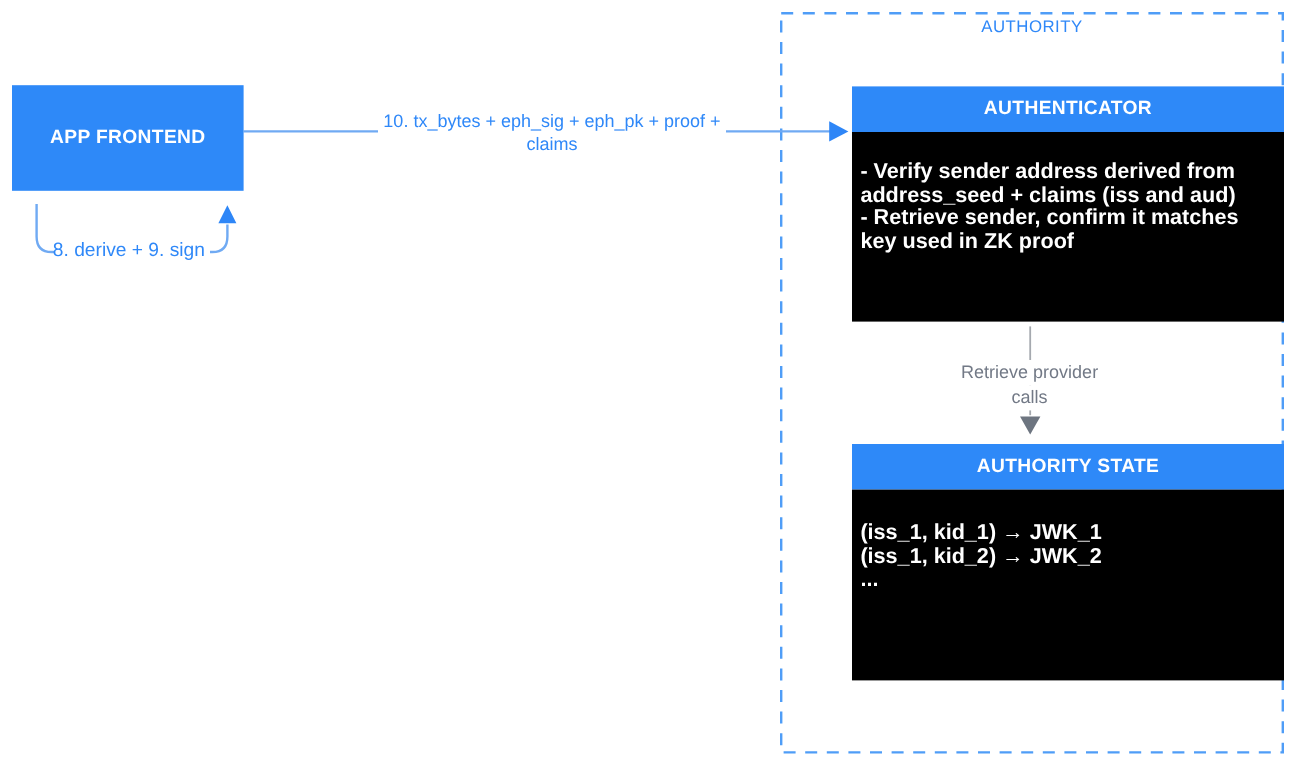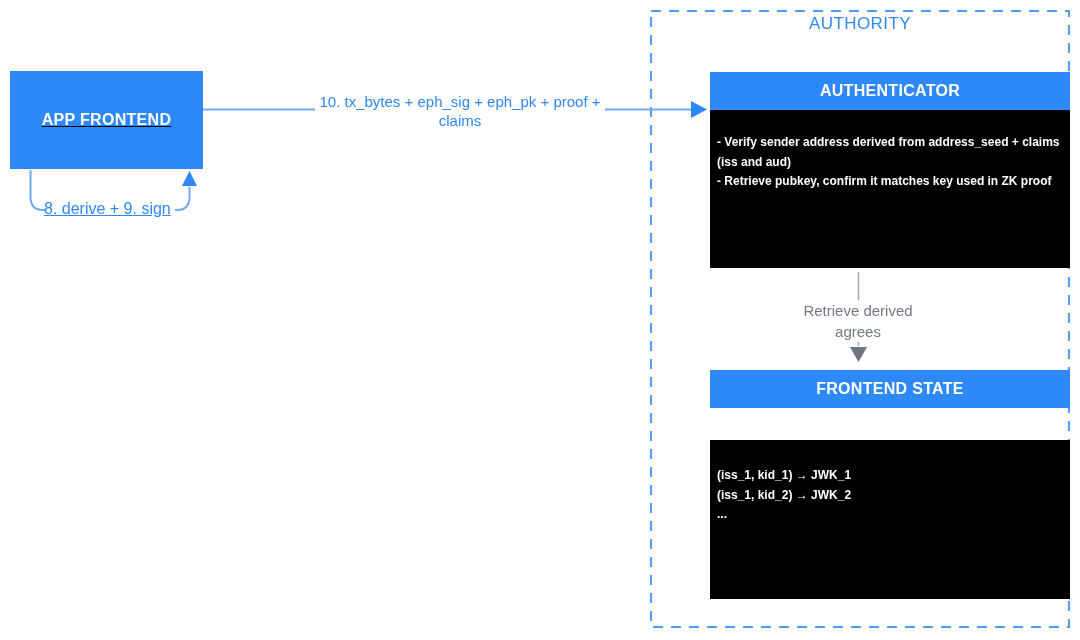--- a/index.html
+++ b/index.html
@@ -9,46 +9,46 @@
     --white:#FFFFFF;
   }
   *{box-sizing:border-box;margin:0;padding:0;}
   html,body{width:1080px;height:640px;background:var(--white);overflow:hidden;
     font-family:"Liberation Sans", sans-serif;}
   .canvas{position:relative;width:1080px;height:640px;background:var(--white);}
   .svg-overlay{position:absolute;left:0;top:0;width:1080px;height:640px;}
 
   .node-box{position:absolute;background:var(--blue);display:flex;
     align-items:center;justify-content:center;}
-  .app-frontend{left:10px;top:71px;width:193px;height:98px;text-decoration:underline;}
+  .app-frontend{left:10px;top:71px;width:193px;height:88px;}
   .node-title{color:#fff;font-size:16px;font-weight:600;letter-spacing:.3px;}
 
   .authority-label{position:absolute;left:650px;top:14px;width:420px;
-    text-align:center;color:var(--blue_text);font-size:17px;font-weight:500;
+    text-align:center;color:var(--blue_text);font-size:14px;font-weight:500;
     letter-spacing:.4px;}
 
   .block{position:absolute;left:710px;width:360px;}
   .block-header{height:38px;background:var(--blue);display:flex;
     align-items:center;justify-content:center;}
-  .block-body{background:var(--black);color:#fff;font-size:12px;
+  .block-body{background:var(--black);color:#fff;font-size:18px;
     font-weight:600;line-height:19.5px;padding:23px 7px 0 7px;}
   .authenticator{top:72px;}
   .authenticator .block-body{height:158px;}
   .authority-state{top:370px;}
-  .authority-state .block-body{height:159px;padding-top:26px;margin-top:32px;}
+  .authority-state .block-body{height:159px;padding-top:26px;}
 
   .edge-label{position:absolute;display:flex;flex-direction:column;
     align-items:center;}
   .edge-label .line{background:var(--white);padding:0 4px;white-space:nowrap;}
   .main-arrow-label{left:295px;top:92px;width:330px;color:var(--blue_text);
     font-size:15px;line-height:19px;}
   .retrieve-label{left:758px;top:300px;width:200px;color:var(--gray_text);
     font-size:15px;line-height:21px;}
   .loop-label{position:absolute;left:44px;top:200px;color:var(--blue_text);
-    font-size:16px;white-space:nowrap;text-decoration:underline;}
+    font-size:16px;white-space:nowrap;}
 </style>
 </head>
 <body>
 
 <div class="canvas">
 
   <svg class="svg-overlay" viewBox="0 0 1080 640" xmlns="http://www.w3.org/2000/svg">
     <rect x="651" y="11" width="418" height="616" fill="none" stroke="var(--dashed_border)" stroke-width="2" stroke-dasharray="10 8"></rect>
     <path d="M 203 109.5 H 693" stroke="var(--light_blue_line)" stroke-width="2" fill="none"></path>
     <polygon points="707,109.5 691,101 691,118" fill="var(--arrowhead_blue)"></polygon>
@@ -71,32 +71,32 @@
   <div class="loop-label">8. derive + 9. sign</div>
 
   <div class="authority-label">AUTHORITY</div>
 
   <div class="block authenticator">
     <div class="block-header">
       <span class="node-title">AUTHENTICATOR</span>
     </div>
     <div class="block-body">
         <div>- Verify sender address derived from address_seed + claims (iss and aud)</div>
-        <div>- Retrieve pubkey, confirm it matches key used in ZK proof</div>
+        <div>- Retrieve sender, confirm it matches key used in ZK proof</div>
       </div>
   </div>
 
   <div class="edge-label retrieve-label">
-    <span class="line">Retrieve derived</span>
-    <span class="line">agrees</span>
+    <span class="line">Retrieve provider</span>
+    <span class="line">calls</span>
   </div>
 
   <div class="block authority-state">
     <div class="block-header">
-      <span class="node-title">FRONTEND STATE</span>
+      <span class="node-title">AUTHORITY STATE</span>
     </div>
     <div class="block-body">
         <div>(iss_1, kid_1) → JWK_1</div>
         <div>(iss_1, kid_2) → JWK_2</div>
         <div>...</div>
       </div>
   </div>
 
 </div>
 

